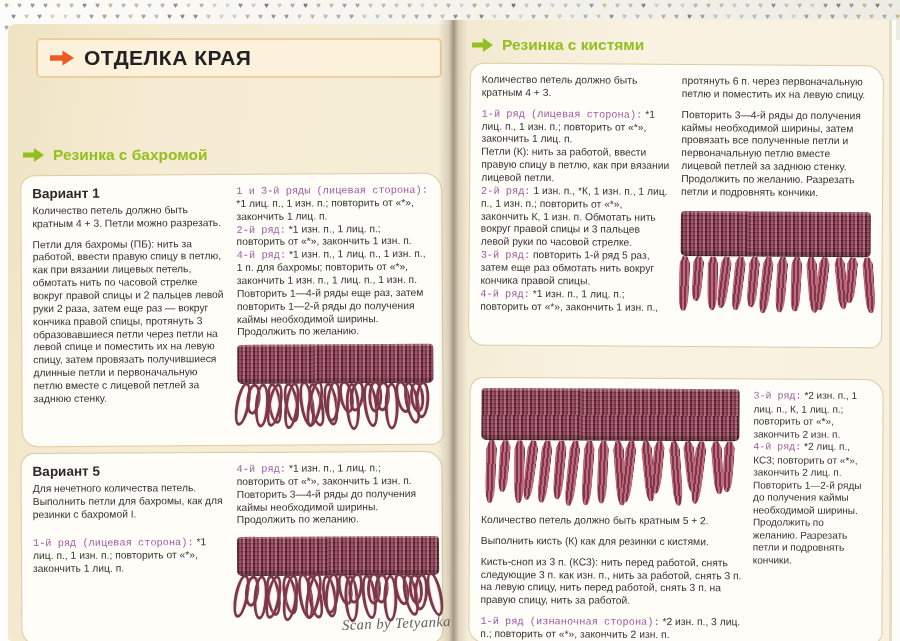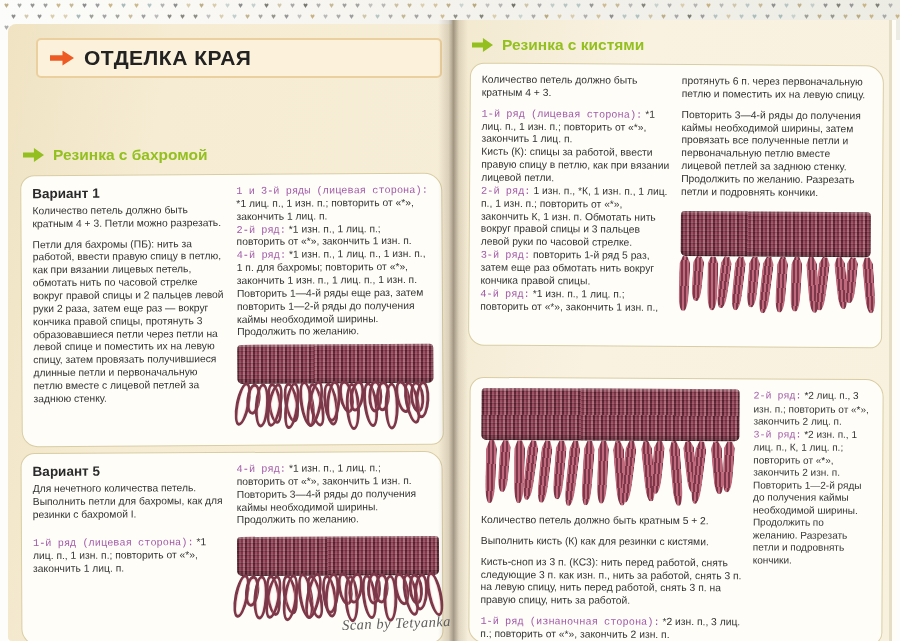--- a/index.html
+++ b/index.html
@@ -218,21 +218,21 @@
     <h2>Резинка с кистями</h2>
   </div>
 
   <div class="box r1">
     <div class="col">
       <div>
           <p class="para">Количество петель должно быть кратным  4 + 3.</p>
         </div>
       <div>
           <div class="row"><span class="row-label">1-й ряд (лицевая сторона):</span><span class="row-text"> *1 лиц. п., 1 изн. п.; повторить от «*», закончить 1 лиц. п.</span></div>
-          <div class="row"><span class="row-text">Кисть (К): спицы за работой, ввести правую спицу в петлю, как при вязании лицевой петли.</span></div>
+          <div class="row"><span class="row-text">Петли (К): нить за работой, ввести правую спицу в петлю, как при вязании лицевой петли.</span></div>
           <div class="row"><span class="row-label">2-й ряд:</span><span class="row-text"> 1 изн. п., *К, 1 изн. п., 1 лиц. п., 1 изн. п.; повторить от «*», закончить К, 1 изн. п. Обмотать нить вокруг правой спицы и 3 пальцев левой руки по часовой стрелке.</span></div>
           <div class="row"><span class="row-label">3-й ряд:</span><span class="row-text"> повторить 1-й ряд 5 раз, затем еще раз обмотать нить вокруг кончика правой спицы.</span></div>
           <div class="row"><span class="row-label">4-й ряд:</span><span class="row-text"> *1 изн. п., 1 лиц. п.; повторить от «*», закончить 1 изн. п.,</span></div>
         </div>
     </div>
     <div class="col">
       <div>
           <p class="para">протянуть 6 п. через первоначальную петлю и поместить их на левую спицу.</p>
           <p class="para">Повторить 3—4-й ряды до получения каймы необходимой ширины, затем провязать все полученные петли и первоначальную петлю вместе лицевой петлей за заднюю стенку.  Продолжить по желанию. Разрезать петли и подровнять кончики.</p>
         </div>
@@ -288,21 +288,21 @@
           <p class="para">Количество петель должно быть кратным 5 + 2.</p>
           <p class="para">Выполнить кисть (К) как для резинки с кистями.</p>
           <p class="para">Кисть-сноп из 3 п. (КС3): нить перед работой, снять  следующие 3 п. как изн. п., нить за работой, снять 3 п. на левую спицу, нить перед работой, снять 3 п. на правую спицу, нить за работой.</p>
         </div>
       <div>
           <div class="row"><span class="row-label">1-й ряд (изнаночная сторона):</span><span class="row-text"> *2 изн. п., 3 лиц. п.; повторить от «*», закончить 2 изн. п.</span></div>
         </div>
     </div>
     <div class="side-col">
       <div>
-          <div class="row"><span class="row-label">2-й ряд:</span><span class="row-text"> *2 лиц. п., 3 изн. п.; повторить от «*», закончить 2 лиц. п.</span></div>
           <div class="row"><span class="row-label">3-й ряд:</span><span class="row-text"> *2 изн. п., 1 лиц. п., К, 1 лиц. п.; повторить от «*», закончить 2 изн. п.</span></div>
+          <div class="row"><span class="row-label">4-й ряд:</span><span class="row-text"> *2 лиц. п., КС3; повторить от «*», закончить 2 лиц. п.</span></div>
           <div class="row"><span class="row-text">Повторить 1—2-й ряды до получения каймы необходимой ширины. Продолжить по желанию. Разрезать петли и подровнять кончики.</span></div>
         </div>
     </div>
   </div>
 </div>
 
 <div class="watermark">Scan by Tetyanka</div>
 
 </body></html>

